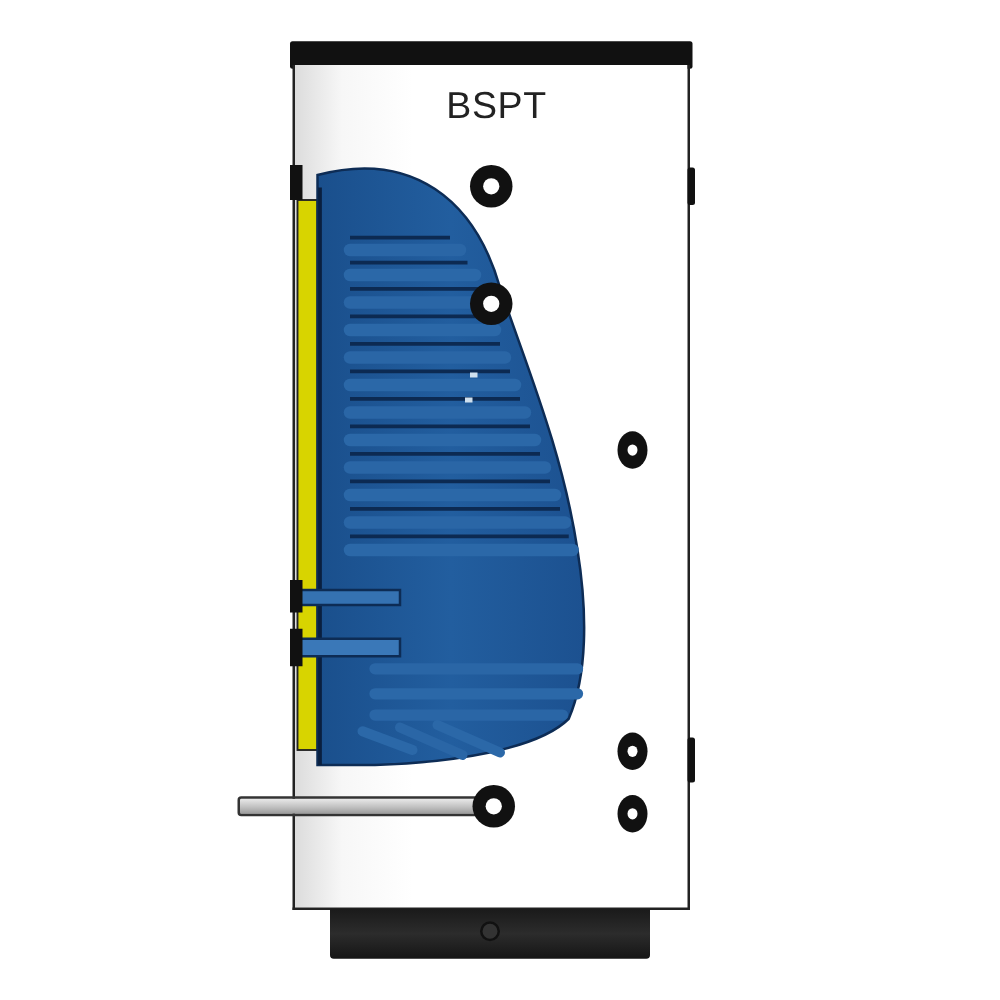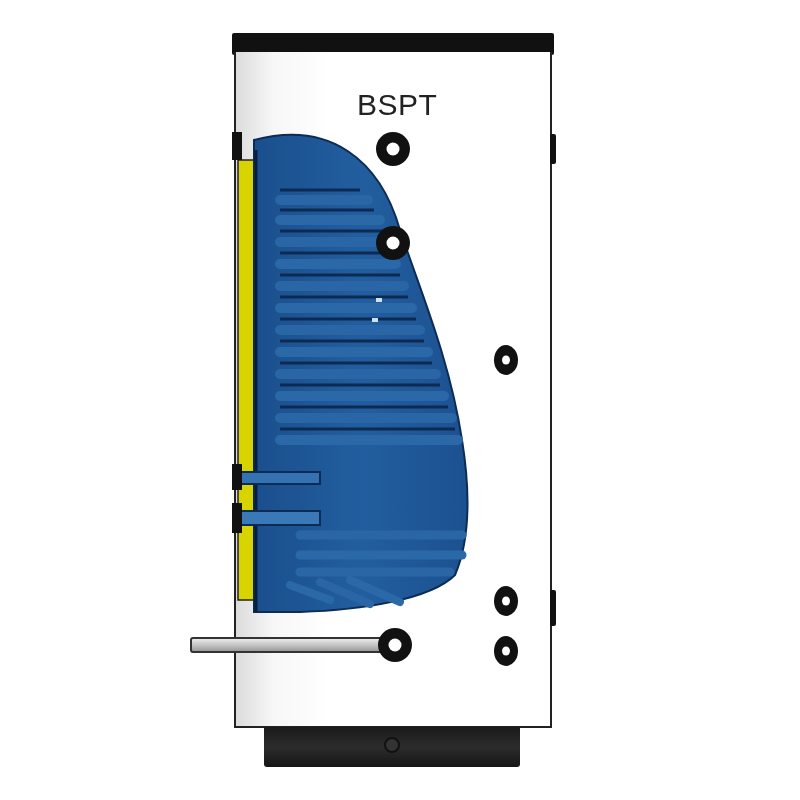--- a/index.html
+++ b/index.html
@@ -3,21 +3,21 @@
 <meta charset="utf-8">
 <style>
   html,body{margin:0;padding:0;background:#ffffff;}
   body{width:800px;height:800px;position:relative;overflow:hidden;font-family:"Liberation Sans",sans-serif;}
   .abs{position:absolute;}
   #tank-body{left:234px;top:52px;width:318px;height:676px;border:2px solid #222;border-top:none;box-sizing:border-box;
     background:linear-gradient(90deg,#dcdcdc 0%,#f7f7f7 12%,#ffffff 30%,#ffffff 100%);}
   #top-cap{left:232px;top:33px;width:322px;height:22px;background:#111;border-radius:2px;}
   #base{left:264px;top:727px;width:256px;height:40px;background:linear-gradient(180deg,#1a1a1a,#2c2c2c 50%,#151515);border-radius:0 0 3px 3px;}
   #base-hole{left:384px;top:737px;width:16px;height:16px;border-radius:50%;background:#333;border:2px solid #111;box-sizing:border-box;}
-  #model-label{left:357px;top:88px;font-size:30px;color:#222;letter-spacing:0.5px;}
+  #model-label{left:357px;top:68px;font-size:30px;color:#222;letter-spacing:0.5px;}
   .port{border-radius:50%;background:#111;box-sizing:border-box;}
   .port::after{content:"";position:absolute;left:50%;top:50%;transform:translate(-50%,-50%);border-radius:50%;background:#fff;}
   .port.big{width:34px;height:34px;}
   .port.big::after{width:13px;height:13px;}
   .port.small{width:24px;height:30px;}
   .port.small::after{width:8px;height:9px;}
   .side-tab{width:6px;height:30px;background:#111;border-radius:2px;}
   #cutaway{left:0;top:0;}
   #sensor-rod{left:190px;top:637px;width:198px;height:16px;background:linear-gradient(180deg,#e9e9e9,#bdbdbd 60%,#9a9a9a);border:2px solid #333;box-sizing:border-box;border-radius:3px;}
 </style>

